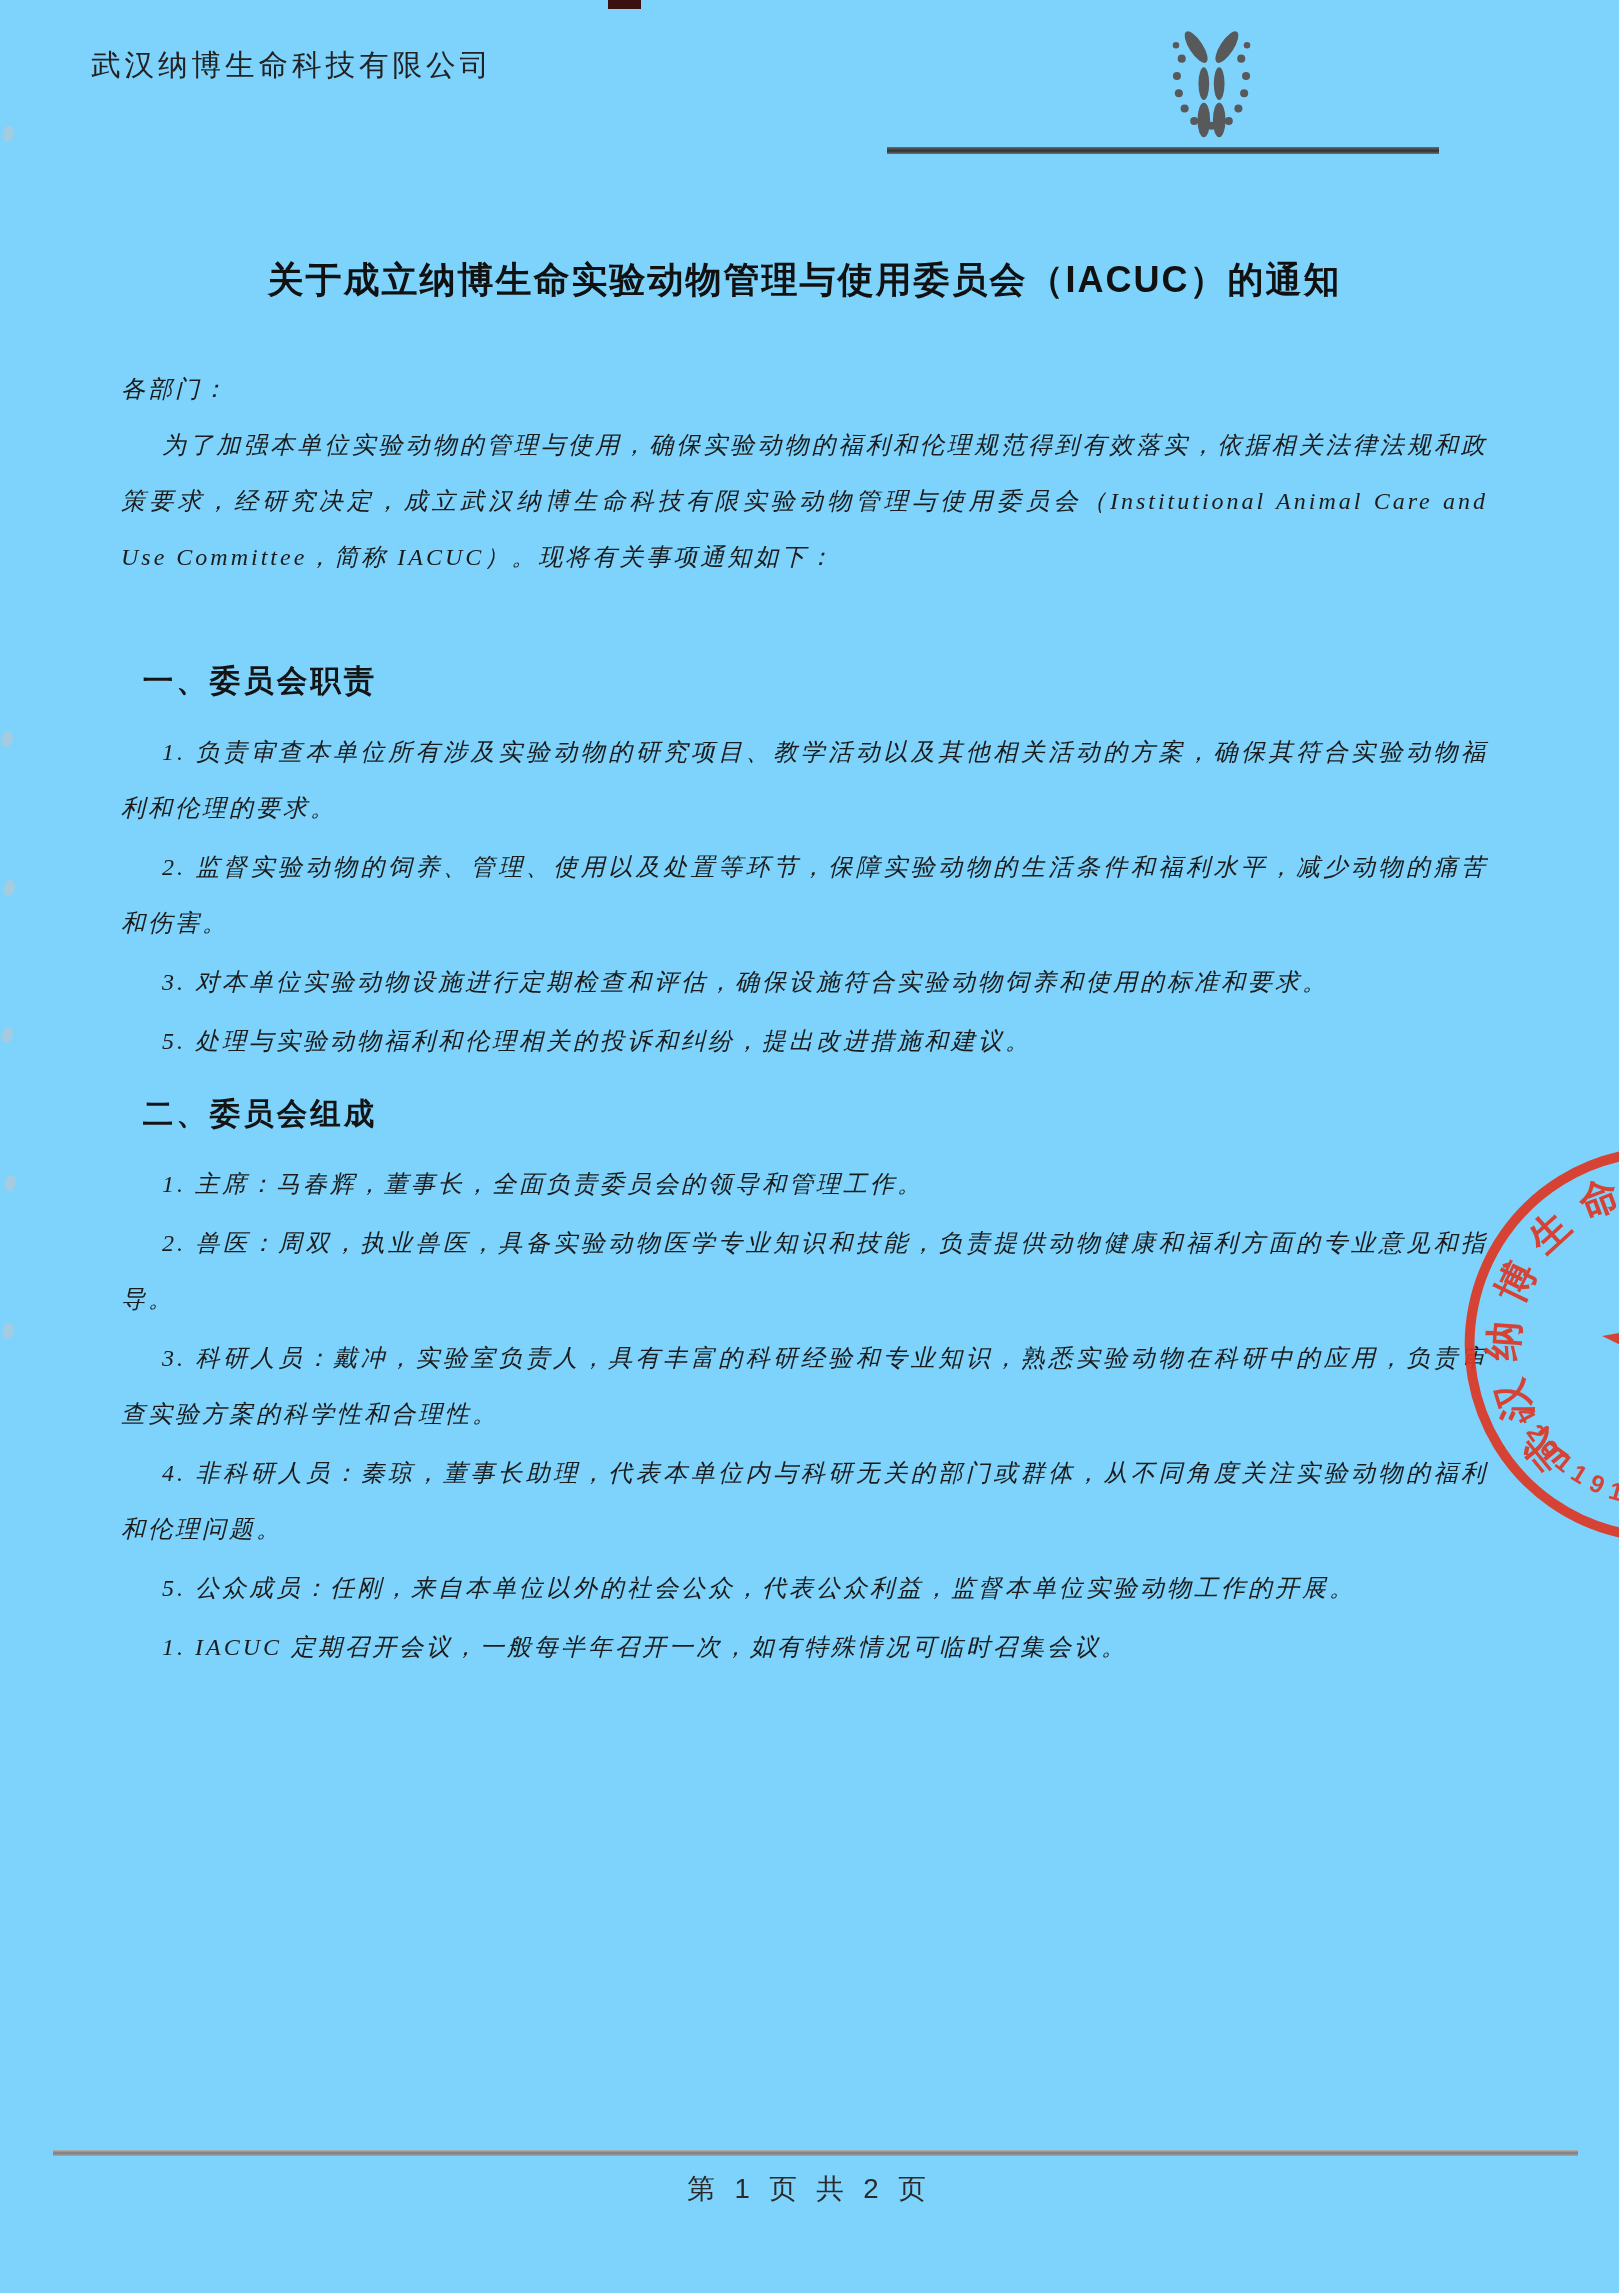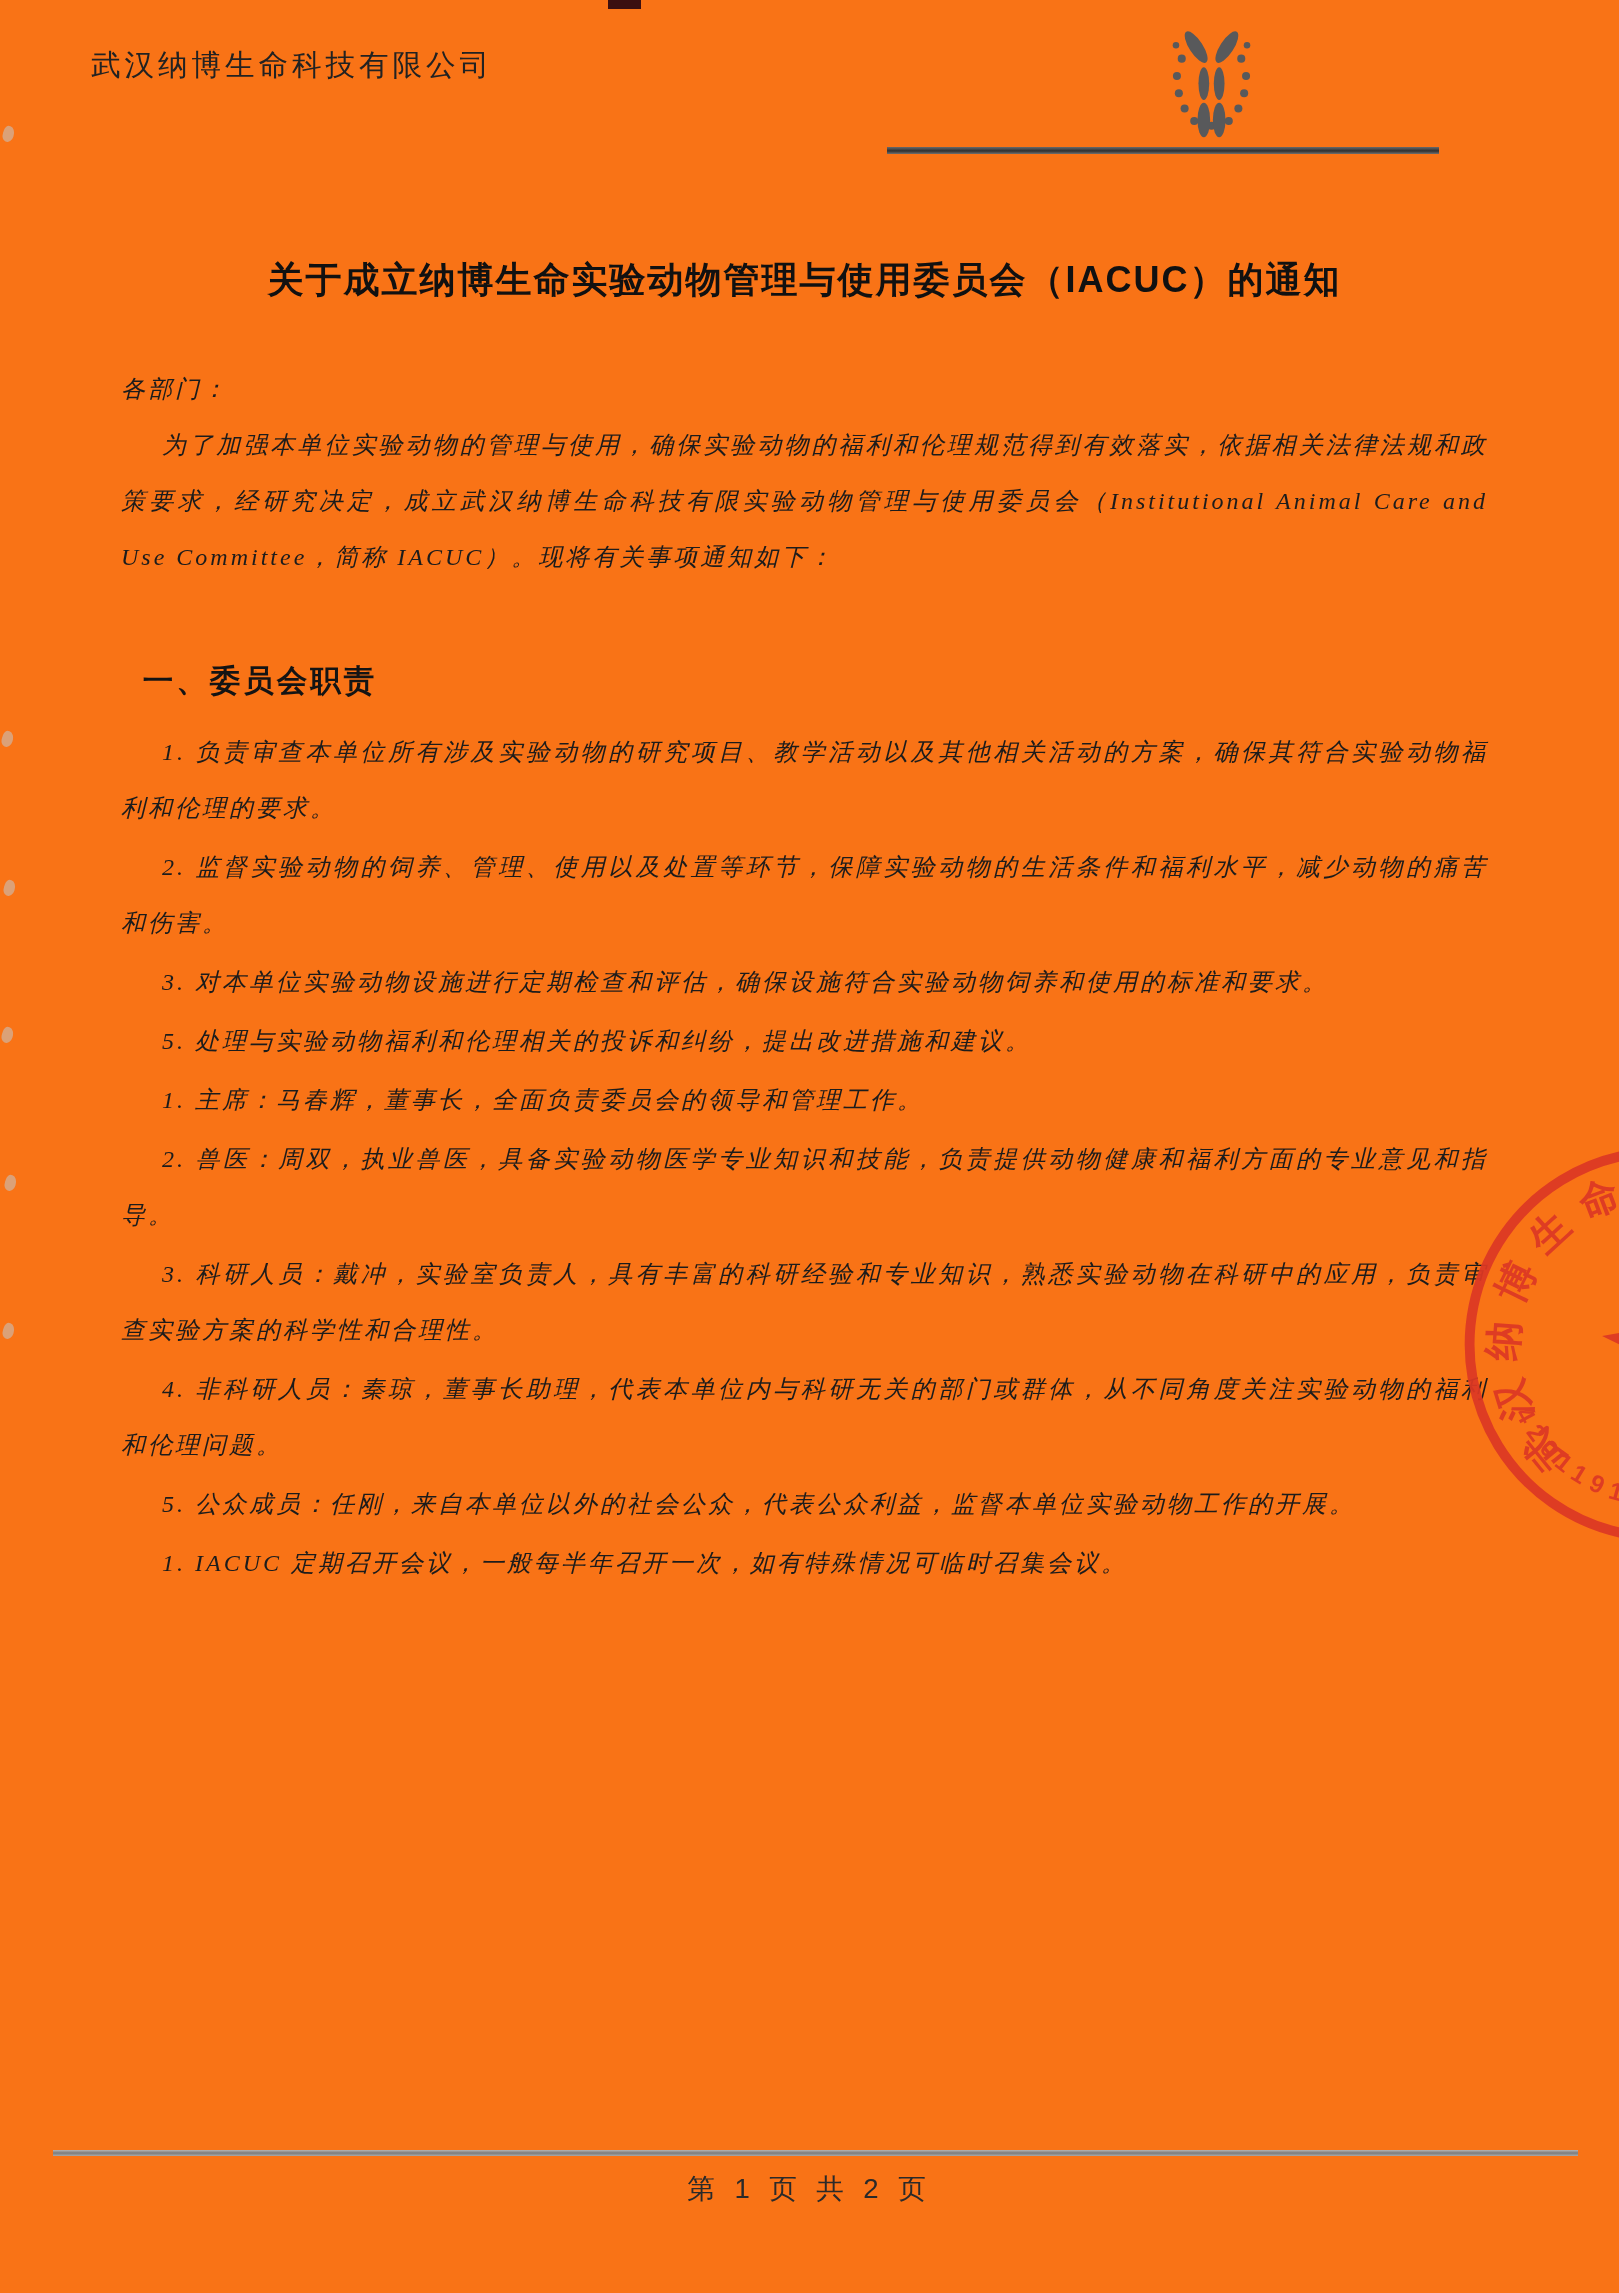--- a/index.html
+++ b/index.html
@@ -1,18 +1,18 @@
 <!DOCTYPE html>
 <html><head>
 <meta charset="utf-8">
 <style>
   html,body{margin:0;padding:0;background:#e8e8e8;}
   .page{
     position:relative;width:1619px;height:2293px;margin:0 auto;
-    background:#f97316;overflow:hidden;color:#1c1c1c;
+    background:#7dd3fc;overflow:hidden;color:#1c1c1c;
     font-family:"Liberation Serif","DejaVu Serif",serif;
   }
   
   .hdr-company{position:absolute;left:91px;top:45px;}
   .hdr-cn{font-size:29.6px;letter-spacing:3.9px;color:#222;}
   .hdr-en{font-size:26.6px;font-weight:bold;margin-top:13.8px;color:#1f1f1f;}
   .logo{position:absolute;left:1164px;top:25.6px;display:flex;align-items:flex-start;}
   .logo-icon{width:95px;height:120px;}
   .logo-txt{margin-left:7.9px;padding-top:21.7px;}
   .logo-row1{display:flex;align-items:flex-start;}
@@ -104,20 +104,21 @@
     <div class="section">
       <h2>一、委员会职责</h2>
 
       <p class="item">1. 负责审查本单位所有涉及实验动物的研究项目、教学活动以及其他相关活动的方案，确保其符合实验动物福利和伦理的要求。</p>
       <p class="item">2. 监督实验动物的饲养、管理、使用以及处置等环节，保障实验动物的生活条件和福利水平，减少动物的痛苦和伤害。</p>
       <p class="item">3. 对本单位实验动物设施进行定期检查和评估，确保设施符合实验动物饲养和使用的标准和要求。</p>
       <p class="item">5. 处理与实验动物福利和伦理相关的投诉和纠纷，提出改进措施和建议。</p>
     </div>
 
     <div class="section">
+      <h2>二、委员会组成</h2>
       <p class="item">1. 主席：马春辉，董事长，全面负责委员会的领导和管理工作。</p>
       <p class="item">2. 兽医：周双，执业兽医，具备实验动物医学专业知识和技能，负责提供动物健康和福利方面的专业意见和指导。</p>
       <p class="item">3. 科研人员：戴冲，实验室负责人，具有丰富的科研经验和专业知识，熟悉实验动物在科研中的应用，负责审查实验方案的科学性和合理性。</p>
       <p class="item">4. 非科研人员：秦琼，董事长助理，代表本单位内与科研无关的部门或群体，从不同角度关注实验动物的福利和伦理问题。</p>
       <p class="item">5. 公众成员：任刚，来自本单位以外的社会公众，代表公众利益，监督本单位实验动物工作的开展。</p>
     </div>
 
     <div class="section">
 
       <p class="item">1. IACUC 定期召开会议，一般每半年召开一次，如有特殊情况可临时召集会议。</p>

